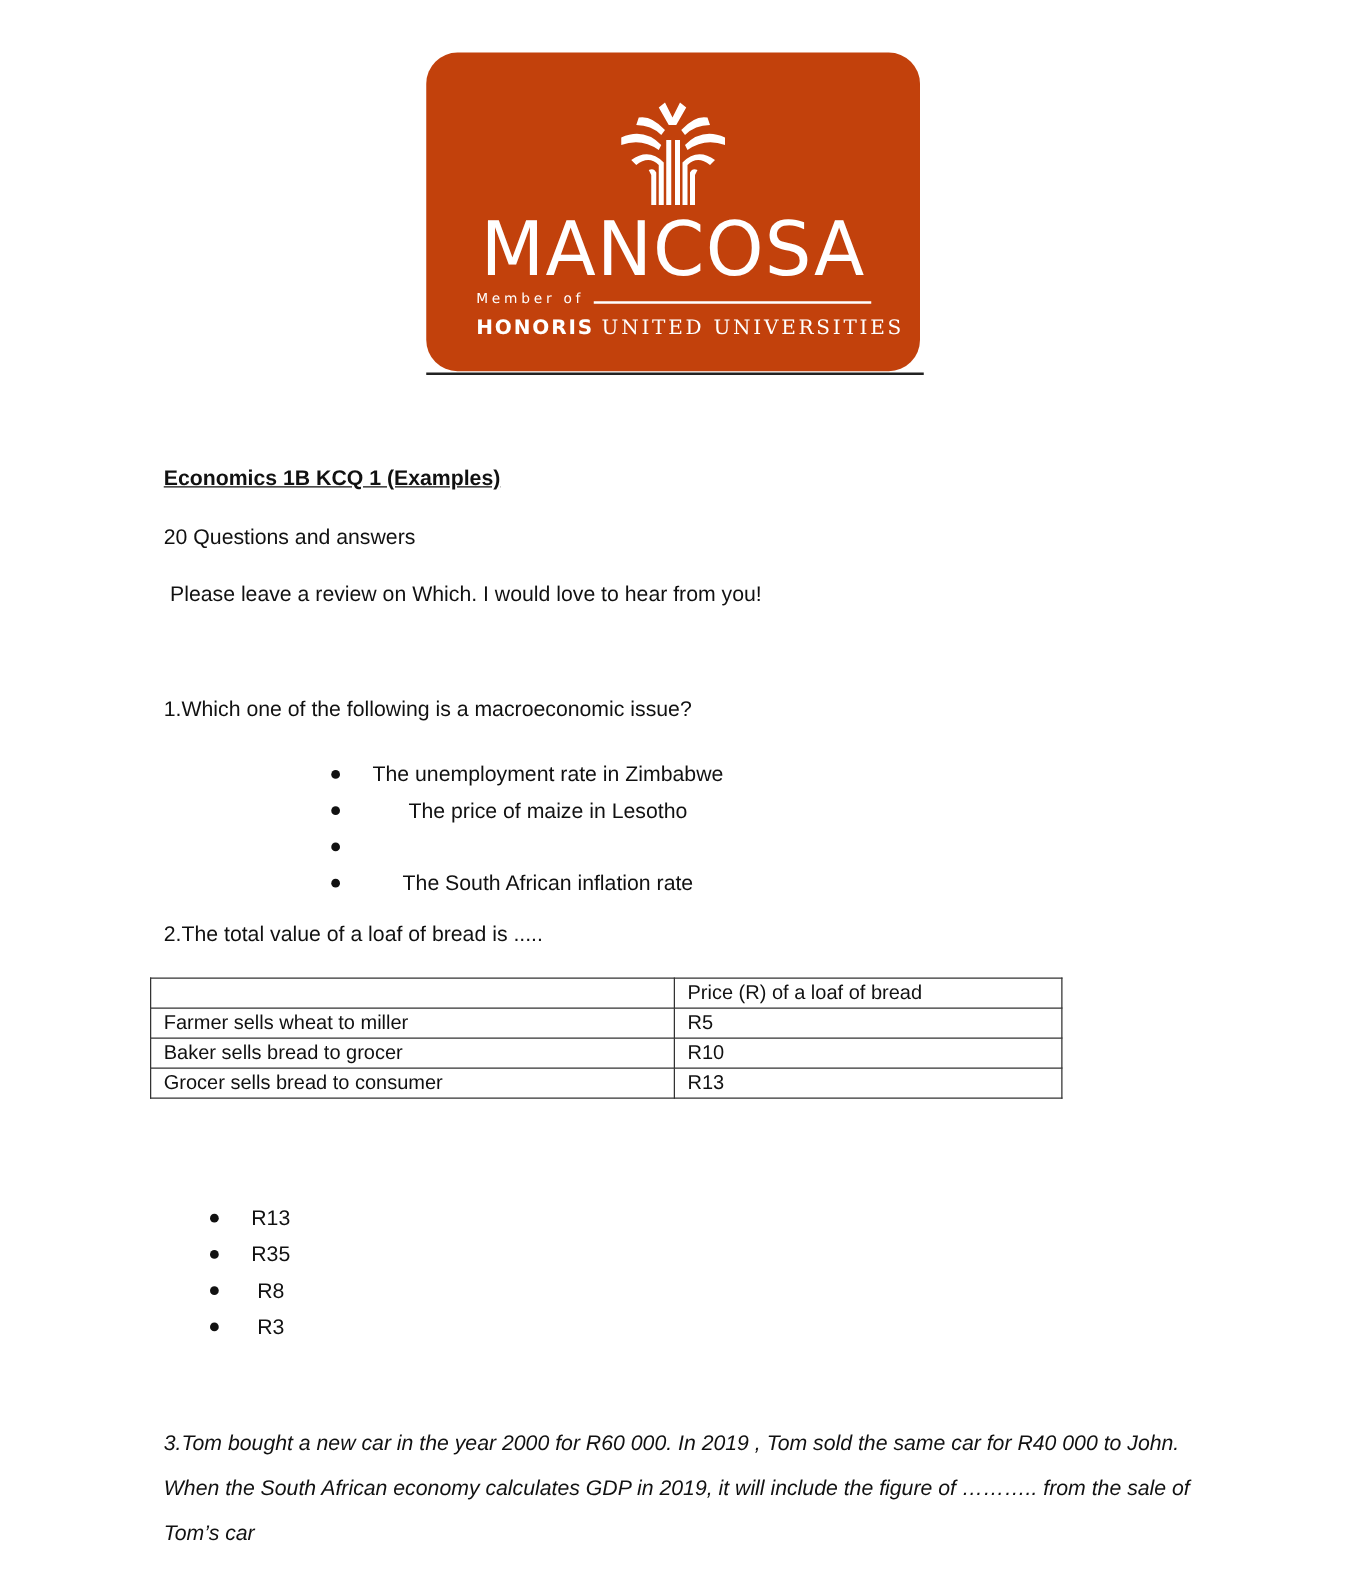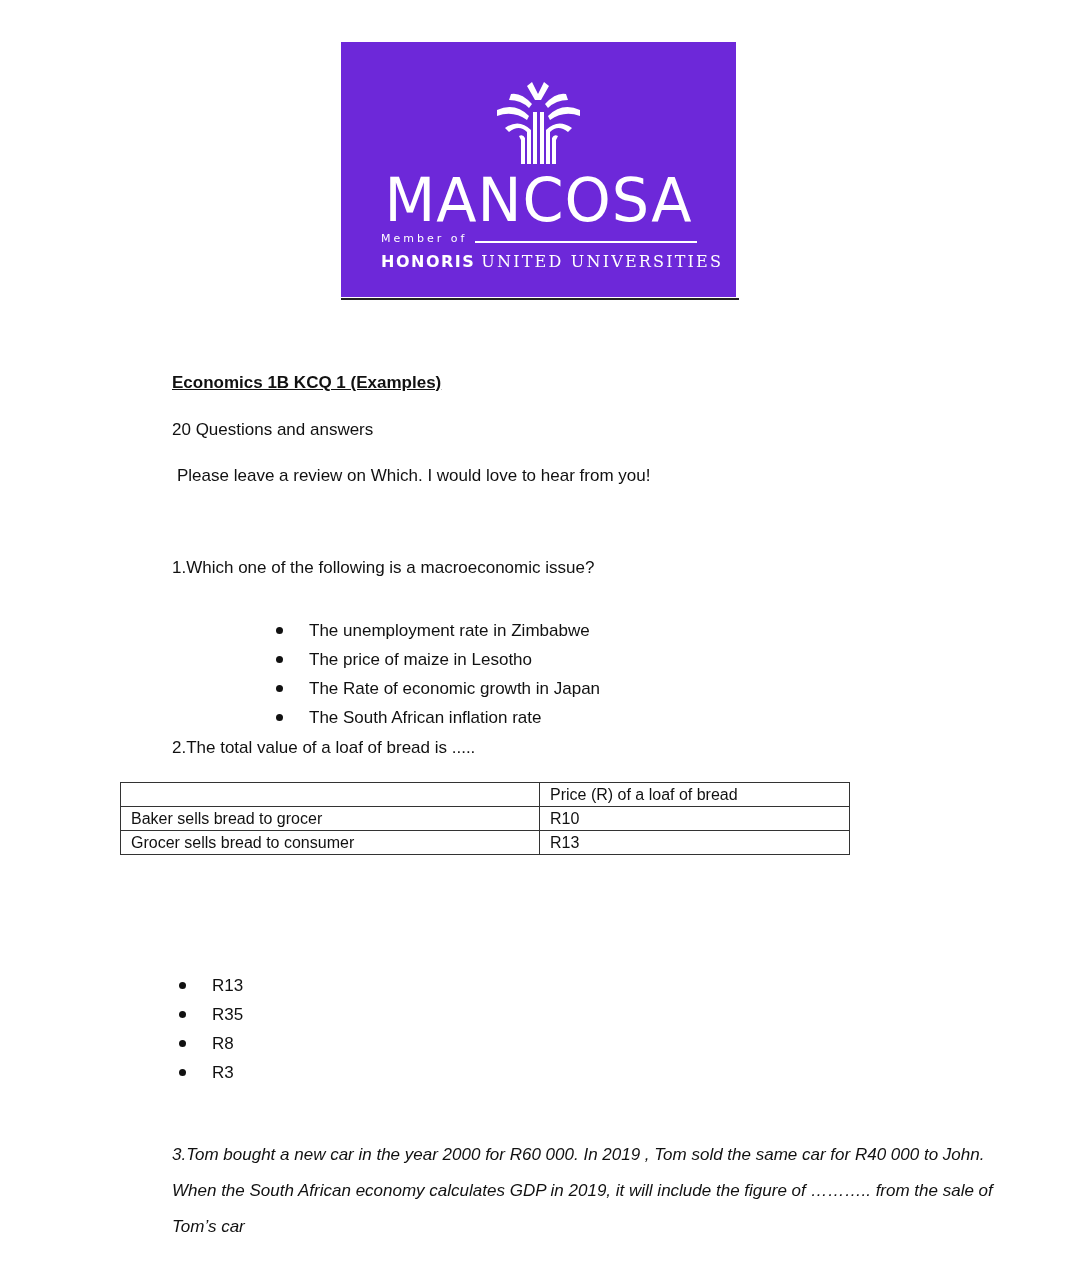--- a/index.html
+++ b/index.html
@@ -2,21 +2,22 @@
 <html><head>
   <meta charset="utf-8">
   <style>
     html, body { margin: 0; padding: 0; background: #ffffff; }
     body {
       width: 1080px; height: 1264px; position: relative; overflow: hidden;
       font-family: "Liberation Sans", "DejaVu Sans", sans-serif; color: #111;
     }
     .logo {
       position: absolute; left: 341px; top: 42px; width: 395px; height: 255px;
-      background: #6d28d9;
+      background: #c2410c;
+      border-radius: 25px;
     }
     .logo-underline {
       position: absolute; left: 341px; top: 298px; width: 398px; height: 2px; background: #222;
     }
     .logo svg { position: absolute; left: 150px; top: 30px; }
     .logo-name {
       position: absolute; left: 0; width: 100%; top: 128px; text-align: center;
       color: #fff; font-size: 60px; letter-spacing: 1px; font-weight: normal;
       font-family: "DejaVu Sans", sans-serif; line-height: 1; transform: scaleX(0.98);
     }
@@ -25,28 +26,28 @@
       font-size: 11px; letter-spacing: 3px; font-family: "DejaVu Sans", sans-serif;
     }
     .logo-rule { position: absolute; left: 134px; top: 199px; width: 222px; height: 2px; background: #fff; }
     .logo-honoris {
       position: absolute; left: 40px; top: 210px; color: #fff; font-size: 16px;
       font-family: "DejaVu Sans", sans-serif; letter-spacing: 1px; white-space: nowrap;
     }
     .logo-honoris b { font-weight: bold; letter-spacing: 1.5px; }
     .logo-honoris span { font-family: "DejaVu Serif", serif; letter-spacing: 2.2px; margin-left: 6px; }
 
-    .text { position: absolute; font-size: 17px; line-height: 1.2; white-space: nowrap; margin-left: 41px; }
+    .text { position: absolute; font-size: 17px; line-height: 1.2; white-space: nowrap; }
     .title { left: 131px; top: 373px; font-weight: bold; text-decoration: underline; font-size: 17px; }
     .subtitle { left: 131px; top: 420px; }
     .review { left: 136px; top: 466px; }
     .q1 { left: 131px; top: 558px; }
     .q2 { left: 131px; top: 738px; }
 
-    .bullets { position: absolute; list-style: none; margin: 16px; padding: 0; }
+    .bullets { position: absolute; list-style: none; margin: 5px; padding: 0; text-align: center; }
     .bullets li { position: relative; font-size: 17px; height: 29px; line-height: 29px; white-space: nowrap; }
     .bullets li .dot { position: absolute; width: 7px; height: 7px; border-radius: 50%; background: #111; top: 11px; }
     .q1-list { left: 293px; top: 600px; }
     .q1-list .dot { left: -33px; }
     .q2-list { left: 196px; top: 955px; }
     .q2-list .dot { left: -33px; }
 
     table.bread {
       position: absolute; left: 120px; top: 782px; width: 730px; border-collapse: collapse;
       font-size: 16px;
@@ -85,30 +86,34 @@
 <div class="logo-underline"></div>
 
 <div class="text title">Economics 1B  KCQ 1  (Examples)</div>
 <div class="text subtitle">20 Questions and answers</div>
 <div class="text review">Please leave a review on Which.  I would love to hear from you!</div>
 
 <div class="text q1">1.Which one of the following is a macroeconomic issue?</div>
 <ul class="bullets q1-list">
   <li><span class="dot"></span><span>The unemployment rate in Zimbabwe</span></li>
   <li><span class="dot"></span><span>The price of maize in Lesotho</span></li>
-  <li><span class="dot"></span><span>The Rate of economic growth in Japan</span></li>
+  <li><span class="dot"></span></li>
   <li><span class="dot"></span><span>The South African inflation rate</span></li>
 </ul>
 
 <div class="text q2">2.The total value  of a loaf of bread is .....</div>
 <table class="bread">
   <tbody>
       <tr>
     <td class="c1"></td>
     <td>Price (R) of a loaf of bread</td>
+  </tr>
+  <tr>
+    <td class="c1">Farmer sells wheat to miller</td>
+    <td>R5</td>
   </tr>
   <tr>
     <td class="c1">Baker sells bread to grocer</td>
     <td>R10</td>
   </tr>
   <tr>
     <td class="c1">Grocer sells bread to consumer</td>
     <td>R13</td>
   </tr>
 </tbody>

